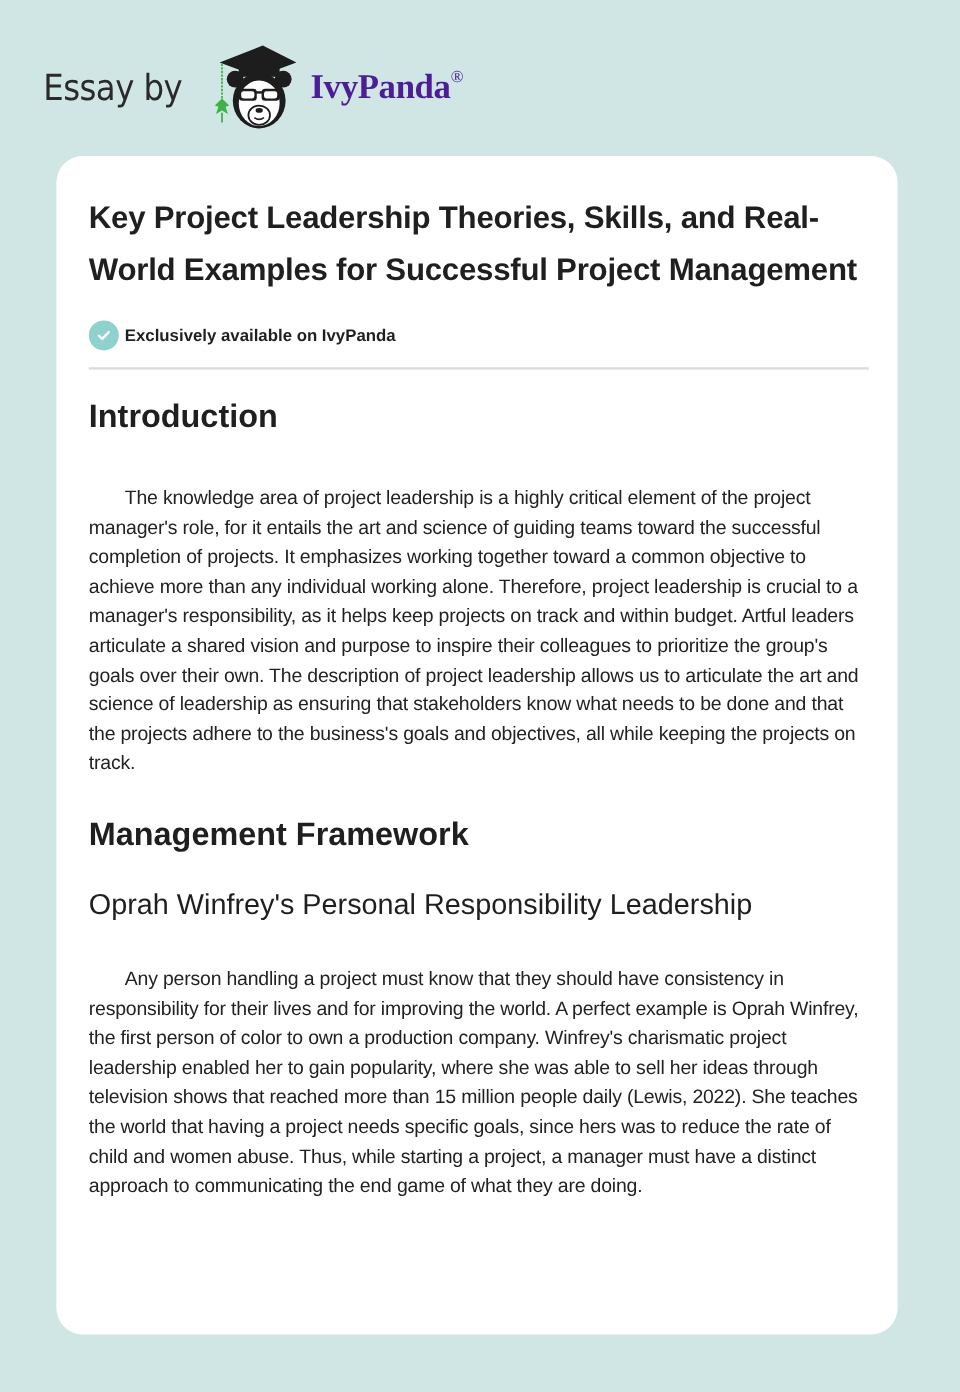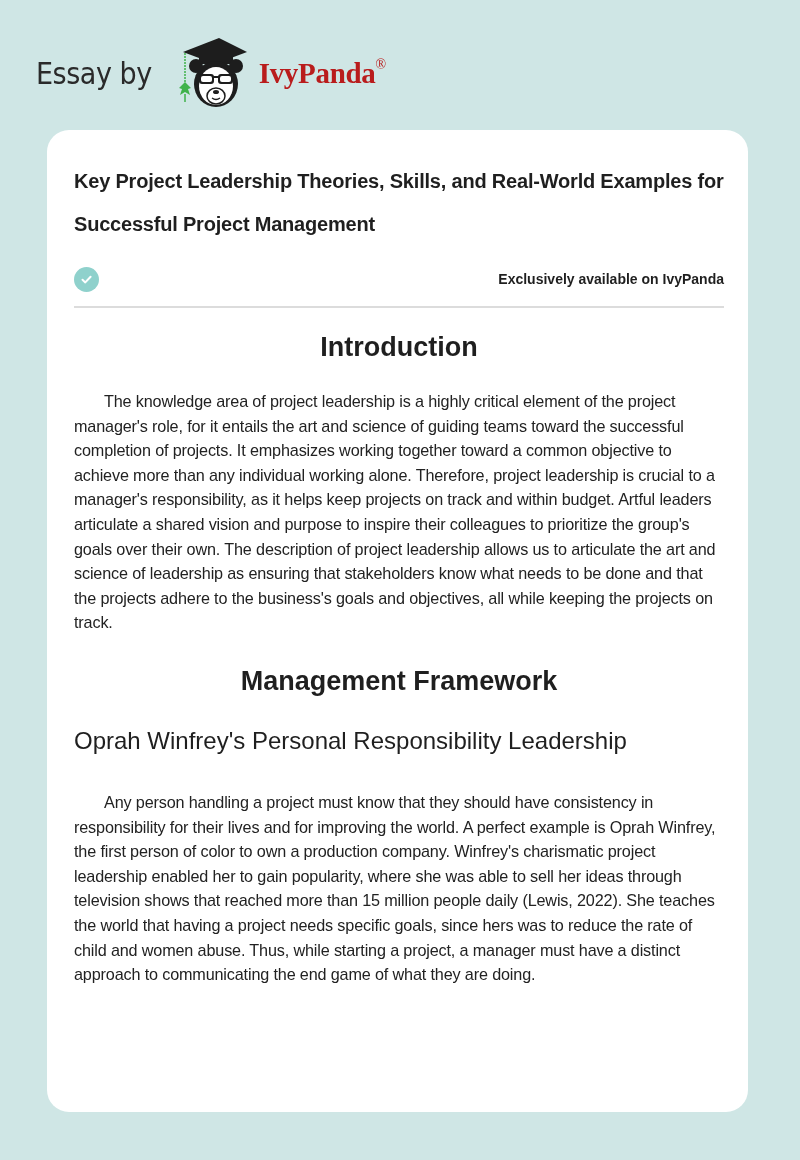--- a/index.html
+++ b/index.html
@@ -17,53 +17,53 @@
   }
   .brand-prefix {
     font-family: "DejaVu Sans", sans-serif;
     font-size: 30px; color: #2a2a2a; letter-spacing: -0.5px;
     transform: scaleX(0.9); transform-origin: left center;
     margin-right: 4px;
   }
   .brand-logo { width: 80px; height: 74px; margin-left: 6px; }
   .brand-name {
     font-family: "Liberation Serif", serif;
-    font-weight: bold; font-size: 29px; color: #b91c1c;
+    font-weight: bold; font-size: 29px; color: #4c1d95;
     margin-left: 4px; letter-spacing: -0.3px; text-align: center;
   }
   .brand-name sup { font-size: 14px; font-weight: normal; vertical-align: 14px; }
   .card {
     position: absolute; left: 47px; top: 130px;
     width: 701px; height: 982px;
     background: #ffffff; border-radius: 22px;
   }
   .content { position: absolute; left: 27px; top: 30px; width: 650px; }
   h1 {
-    margin: 0; font-size: 20px; line-height: 43px;
+    margin: 0; font-size: 26px; line-height: 43px;
     font-weight: bold; color: #1f1f1f; letter-spacing: -0.2px;
   }
-  .badge { display: flex; align-items: center; margin-top: 20px; height: 26px; justify-content: space-between; }
+  .badge { display: flex; align-items: center; margin-top: 20px; height: 26px; }
   .badge-icon {
     width: 25px; height: 25px; border-radius: 50%;
     background: #8fd1cc; display: flex; align-items: center; justify-content: center;
   }
   .badge-text { font-size: 14px; font-weight: bold; color: #1f1f1f; margin-left: 5px; }
   .divider { height: 2px; background: #dcdcdc; margin-top: 14px; }
   h2 {
-    margin: 0; font-size: 27px; line-height: 34px; font-weight: bold; color: #1f1f1f; text-align: center;
+    margin: 0; font-size: 27px; line-height: 34px; font-weight: bold; color: #1f1f1f;
   }
   h3 {
     margin: 0; font-size: 24px; line-height: 30px; font-weight: normal; color: #1f1f1f;
   }
   p {
     margin: 0; font-size: 16.2px; line-height: 24.6px; color: #222;
     text-indent: 30px; letter-spacing: -0.15px;
   }
   .h2-intro { margin-top: 22px; }
-  .p-intro { margin-top: 25px; }
+  .p-intro { margin-top: 39px; }
   .h2-theory { margin-top: 29px; }
   .h3-oprah { margin-top: 28px; }
   .p-oprah { margin-top: 34px; }
 </style>
 </head>
 <body>
 
 <header class="brand">
   <span class="brand-prefix">Essay by</span>
   <span class="brand-logo">

